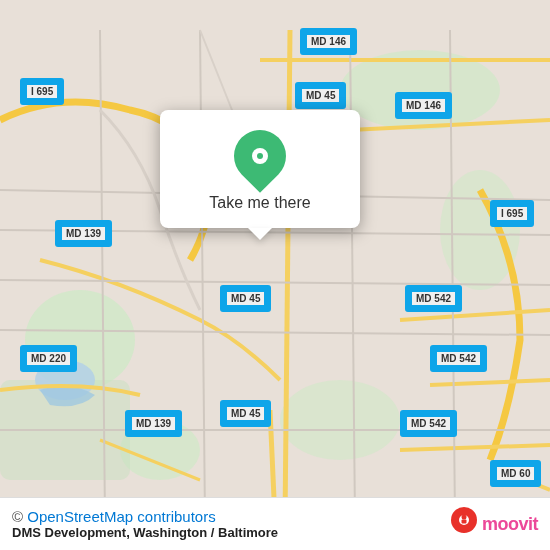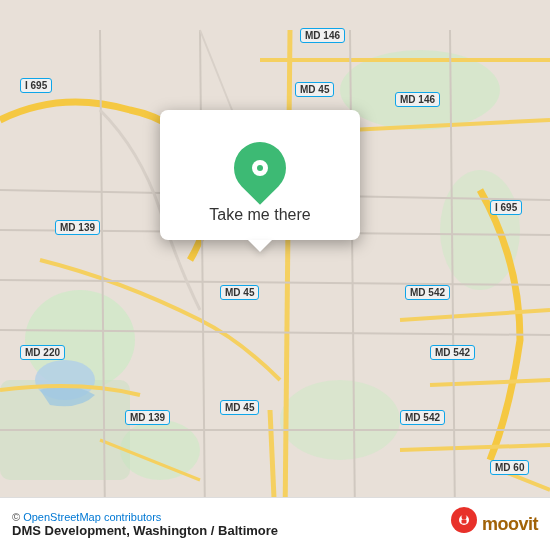--- a/index.html
+++ b/index.html
@@ -32,21 +32,21 @@
       position: absolute;
       top: 110px;
       left: 160px;
       width: 200px;
       background: white;
       border-radius: 8px;
       box-shadow: 0 4px 16px rgba(0,0,0,0.35);
       display: flex;
       flex-direction: column;
       align-items: center;
-      padding: 32px 20px 16px;
+      padding: 20px 20px 16px;
       z-index: 10;
     }
 
     #popup-card::after {
       content: '';
       position: absolute;
       bottom: -12px;
       left: 50%;
       transform: translateX(-50%);
       border-left: 12px solid transparent;
@@ -118,21 +118,21 @@
       justify-content: space-between;
       z-index: 10;
     }
 
     #bottom-left {
       display: flex;
       flex-direction: column;
     }
 
     #osm-credit {
-      font-size: 11px;
+      font-size: 15px;
       color: #555;
     }
 
     #osm-credit a {
       color: #0078d4;
       text-decoration: none;
     }
 
     #location-title {
       font-size: 13px;
@@ -143,29 +143,29 @@
     
     #moovit-logo {
       display: flex;
       align-items: center;
       gap: 4px;
     }
 
     .moovit-text {
       font-size: 18px;
       font-weight: 700;
-      color: #a16207;
+      color: #ec4899;
       letter-spacing: -0.5px;
     }
 
     
     .road-label {
       position: absolute;
       background: #f0f0f0;
-      border: 1px solid #0ea5e9;
+      border: 7px solid #0ea5e9;
       border-radius: 3px;
       font-size: 10px;
       font-weight: 600;
       color: #333;
       padding: 1px 4px;
       white-space: nowrap;
     }
   </style>
 </head>
 <body>

